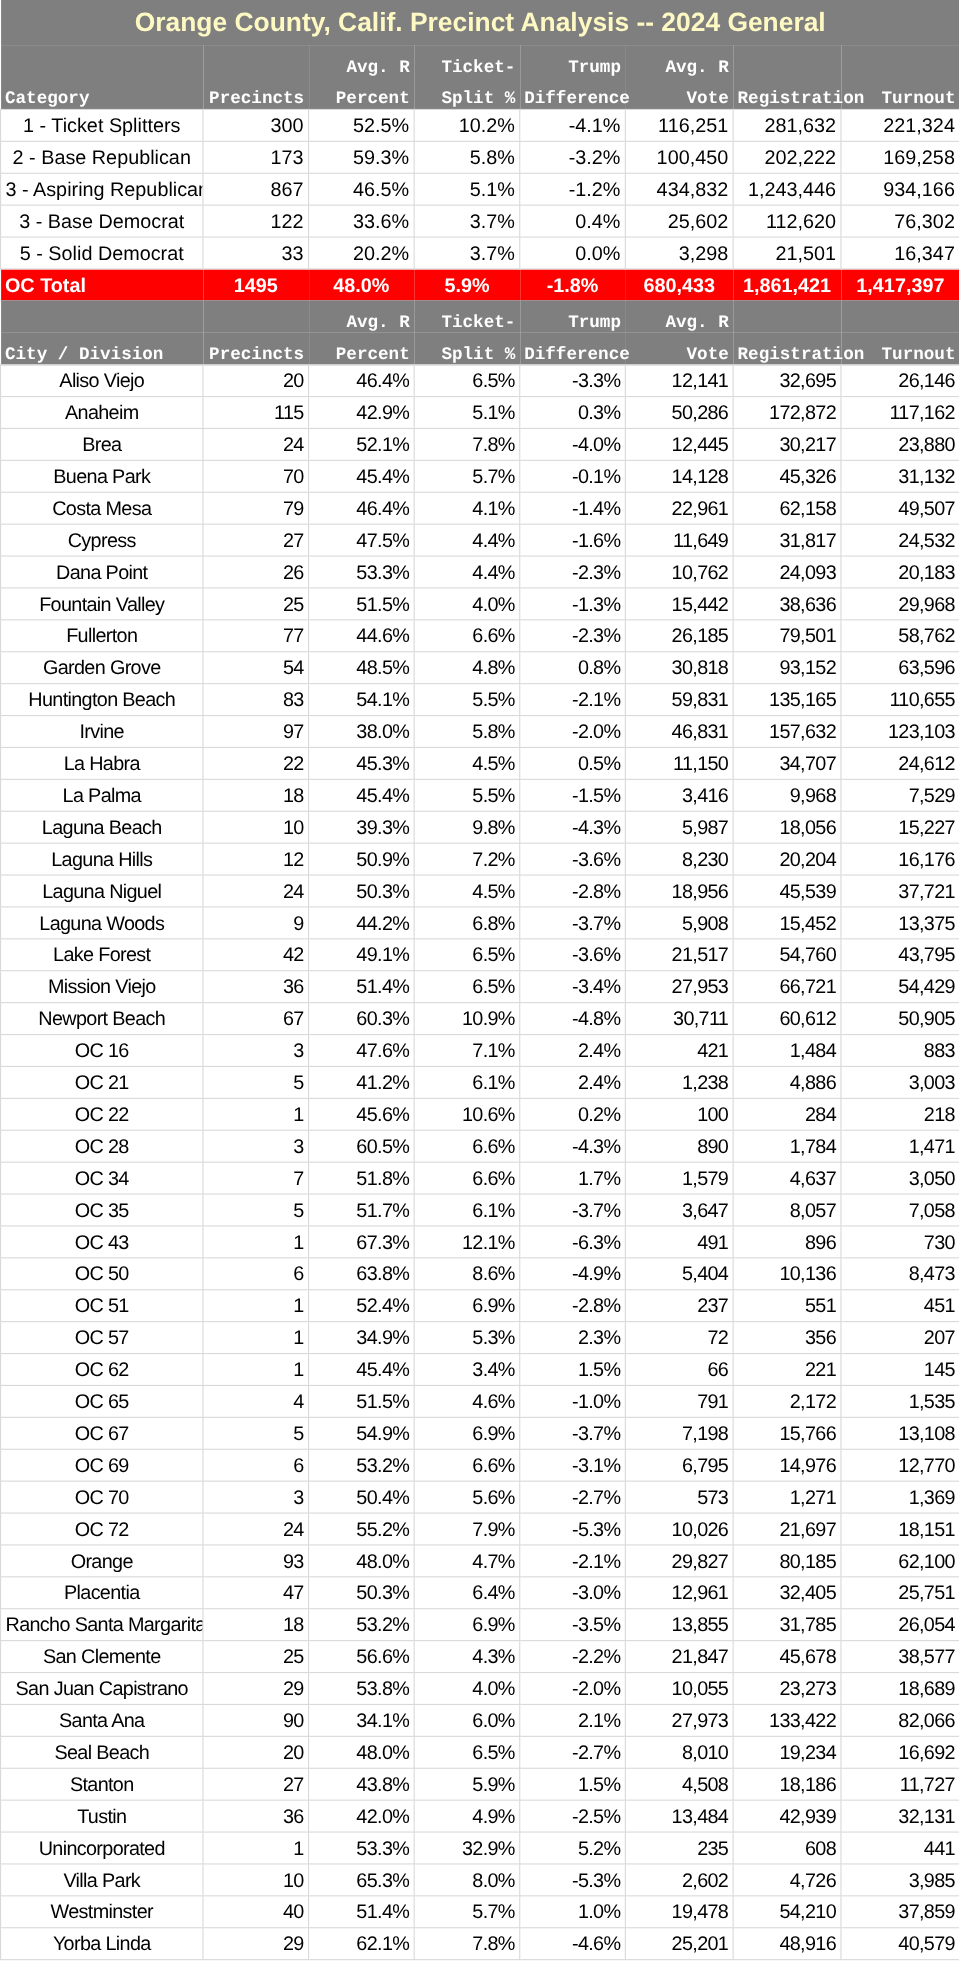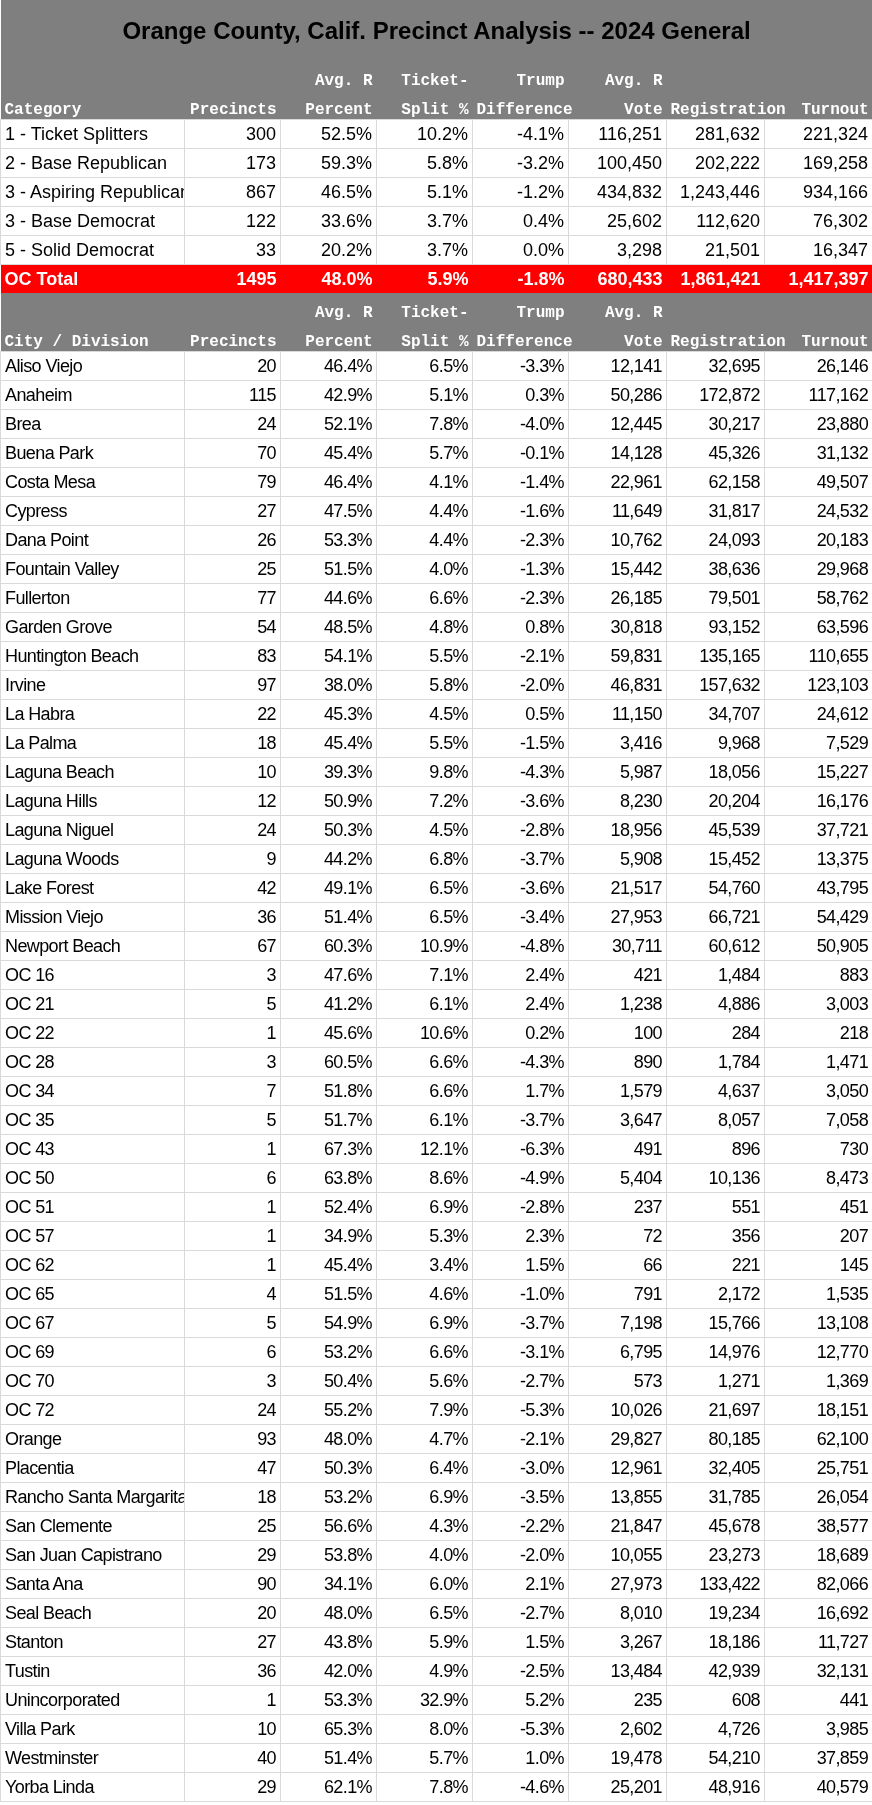--- a/index.html
+++ b/index.html
@@ -1,25 +1,25 @@
 <!DOCTYPE html>
 <html><head>
 <meta charset="utf-8">
 <style>
   html, body { margin: 0; padding: 0; background: #ffffff; }
   body { width: 872px; height: 1805px; overflow: hidden; font-family: "Liberation Sans", sans-serif; }
   table { border-collapse: collapse; table-layout: fixed; width: 872px; }
   col.c0 { width: 184px; } col.c1 { width: 96px; } col.c2 { width: 96px; } col.c3 { width: 96px; }
   col.c4 { width: 96px; } col.c5 { width: 98px; } col.c6 { width: 98px; } col.c7 { width: 108px; }
-  .title-row td { background: #7f7f7f; color: #000000; font-weight: bold; font-size: 24px; text-align: center; height: 37px; padding: 12px; }
+  .title-row td { background: #7f7f7f; color: #fef9c3; font-weight: bold; font-size: 24px; text-align: center; height: 37px; padding: 2px; }
   .hdr td { background: #7f7f7f; color: #ffffff; font-weight: bold; font-size: 16px; text-align: right; padding: 0 4px; height: 29px; vertical-align: bottom; border: none; font-family: Liberation Mono, monospace; }
   .hdr td.first { text-align: left; }
   .data td { font-size: 18px; color: #000000; text-align: right; padding: 0 4px; height: 28px; border: 1px solid #d9d9d9; white-space: nowrap; overflow: hidden; }
-  .data td.first { text-align: left; text-overflow: clip; }
-  .total td { background: #ff0000; color: #ffffff; font-weight: bold; font-size: 18px; text-align: right; padding: 0 4px; height: 28px; border: none; }
+  .data td.first { text-align: center; text-overflow: clip; }
+  .total td { background: #ff0000; color: #ffffff; font-weight: bold; font-size: 18px; text-align: center; padding: 0 4px; height: 28px; border: none; }
   .total td.first { text-align: left; }
   .city td { font-size: 18px; letter-spacing: -0.6px; }
 </style>
 </head>
 <body>
 
 <table>
   <colgroup>
     <col class="c0">
       <col class="c1">
@@ -573,21 +573,21 @@
         <td>8,010</td>
         <td>19,234</td>
         <td>16,692</td>
       </tr>
       <tr class="data city">
         <td class="first">Stanton</td>
         <td>27</td>
         <td>43.8%</td>
         <td>5.9%</td>
         <td>1.5%</td>
-        <td>3,267</td>
+        <td>4,508</td>
         <td>18,186</td>
         <td>11,727</td>
       </tr>
       <tr class="data city">
         <td class="first">Tustin</td>
         <td>36</td>
         <td>42.0%</td>
         <td>4.9%</td>
         <td>-2.5%</td>
         <td>13,484</td>

